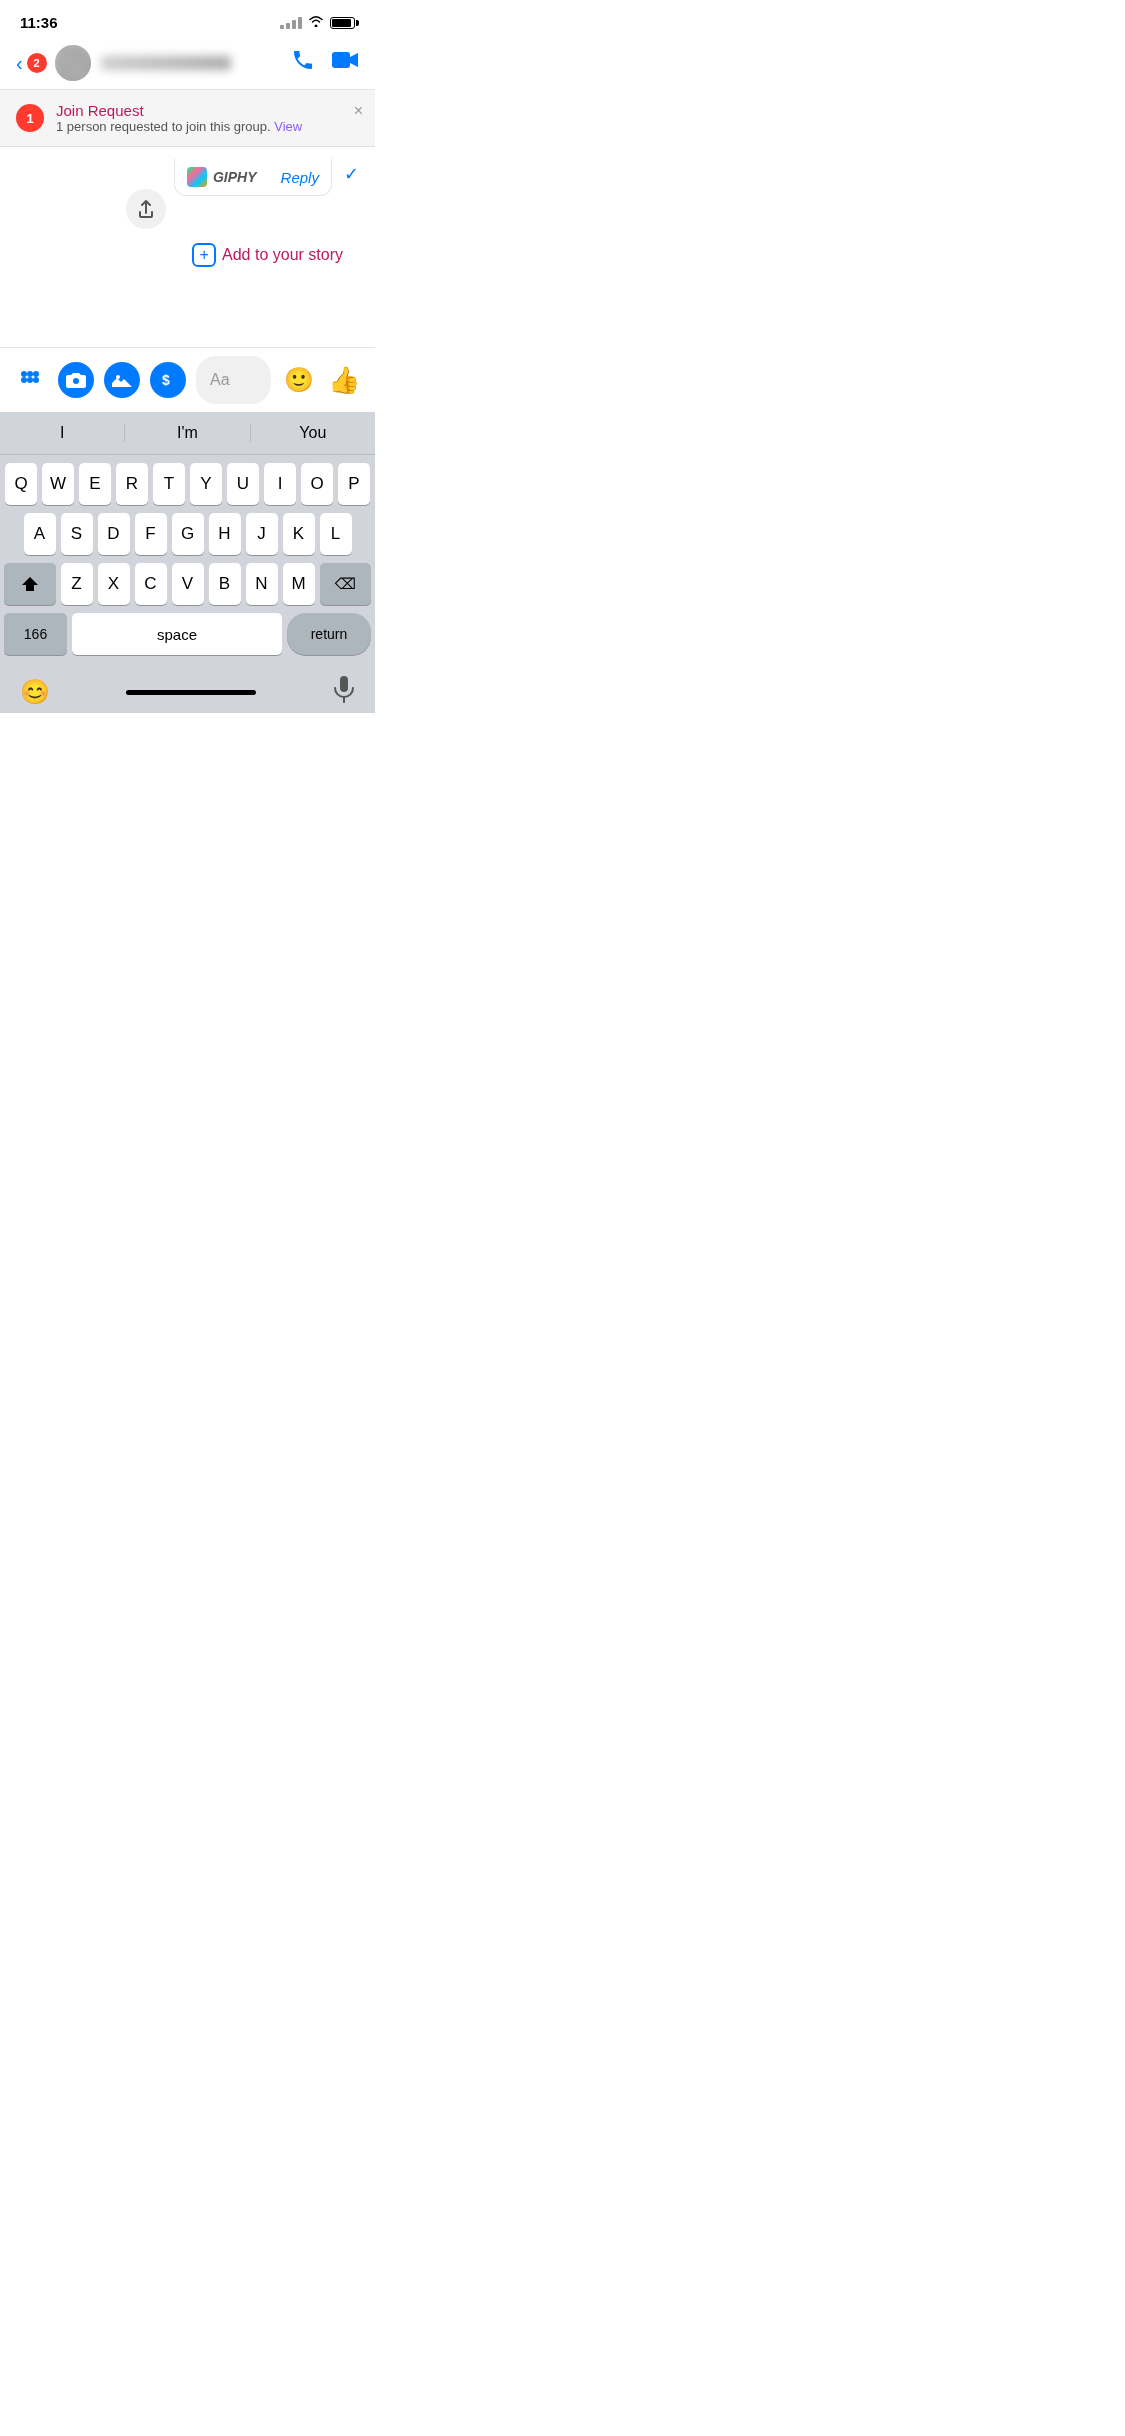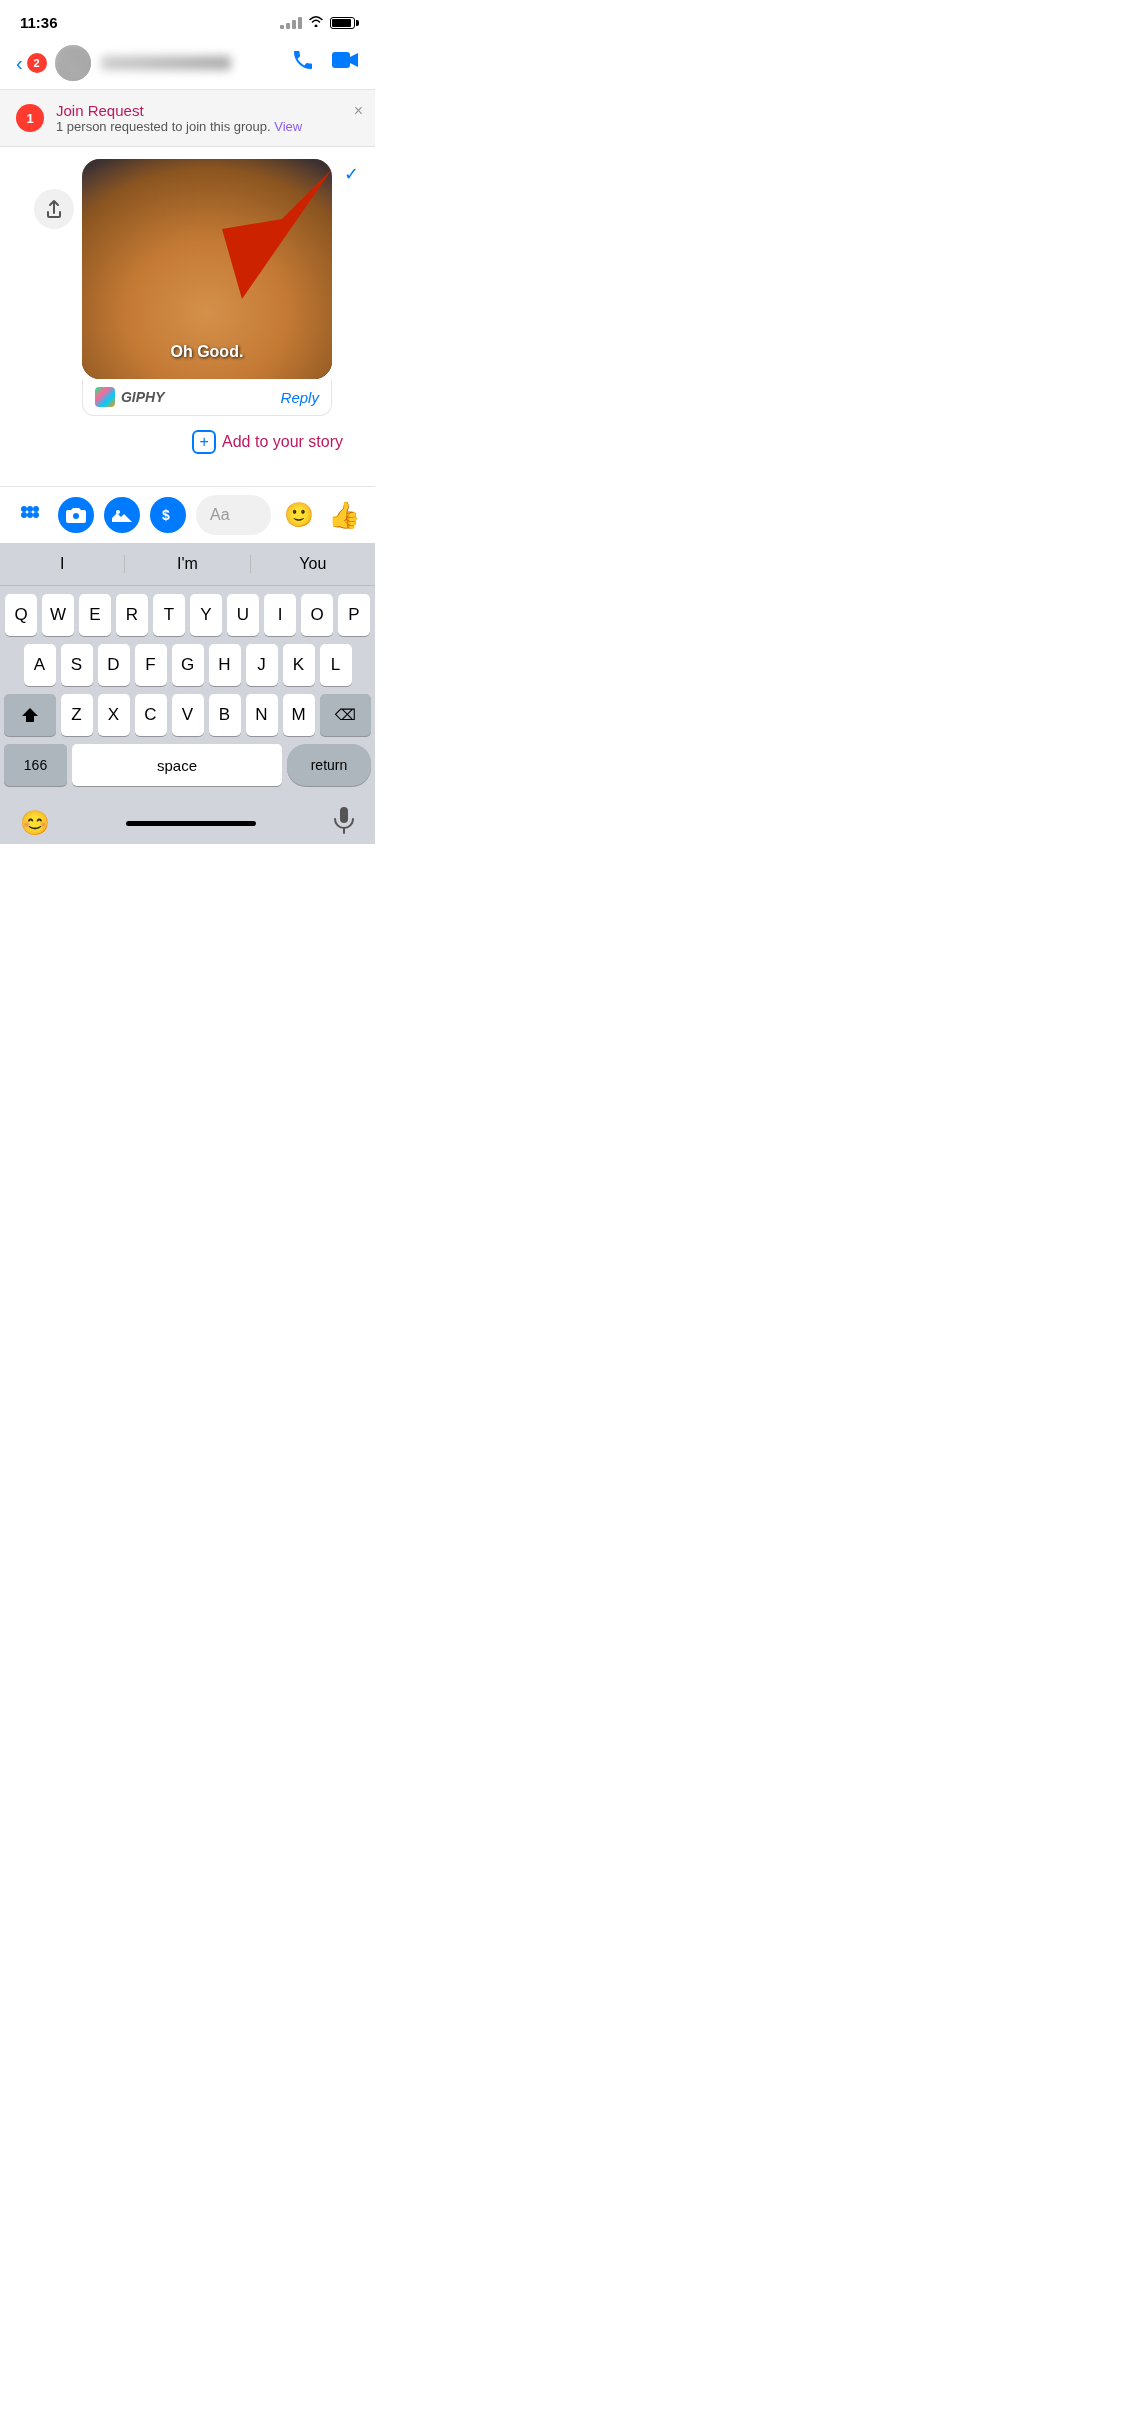--- a/index.html
+++ b/index.html
@@ -317,21 +317,21 @@
     .camera-icon { background: #007AFF; color: #fff; }
     .photo-icon { background: #007AFF; color: #fff; }
     .cash-icon { background: #007AFF; color: #fff; font-size: 16px; font-weight: 700; }
     .message-input {
       flex: 1;
       background: #f0f0f0;
       border-radius: 20px;
       padding: 8px 14px;
       font-size: 16px;
       color: #999;
-      height: 40px;
+      height: 48px;
       display: flex; align-items: center;
     }
     .emoji-btn, .like-btn {
       width: 36px; height: 36px;
       border-radius: 18px;
       display: flex; align-items: center; justify-content: center;
       font-size: 24px;
       cursor: pointer;
       flex-shrink: 0;
     }
@@ -509,30 +509,20 @@
 
 <div class="messages-area">
   <div class="message-container">
     <div class="share-btn">
       <svg width="18" height="20" viewBox="0 0 18 20" fill="none" stroke="#555" stroke-width="2" stroke-linecap="round" stroke-linejoin="round">
         <path d="M9 2v12M5 6l4-4 4 4"></path>
         <path d="M3 13v4a1 1 0 001 1h10a1 1 0 001-1v-4"></path>
       </svg>
     </div>
     <div class="message-bubble">
-      <div class="gif-image">
-        <div class="gif-bg"></div>
-
-        <div class="arrow-container">
-          <svg width="130" height="130" viewBox="0 0 130 130">
-            <polygon points="130,0 40,130 20,60 80,50" fill="#CC2200"></polygon>
-          </svg>
-        </div>
-        <div class="gif-text">Oh Good.</div>
-      </div>
       <div class="gif-footer">
         <div class="giphy-logo">
           <div class="giphy-icon"></div>
           <span>GIPHY</span>
         </div>
         <span class="reply-btn">Reply</span>
       </div>
     </div>
     <span class="checkmark">✓</span>
   </div>

